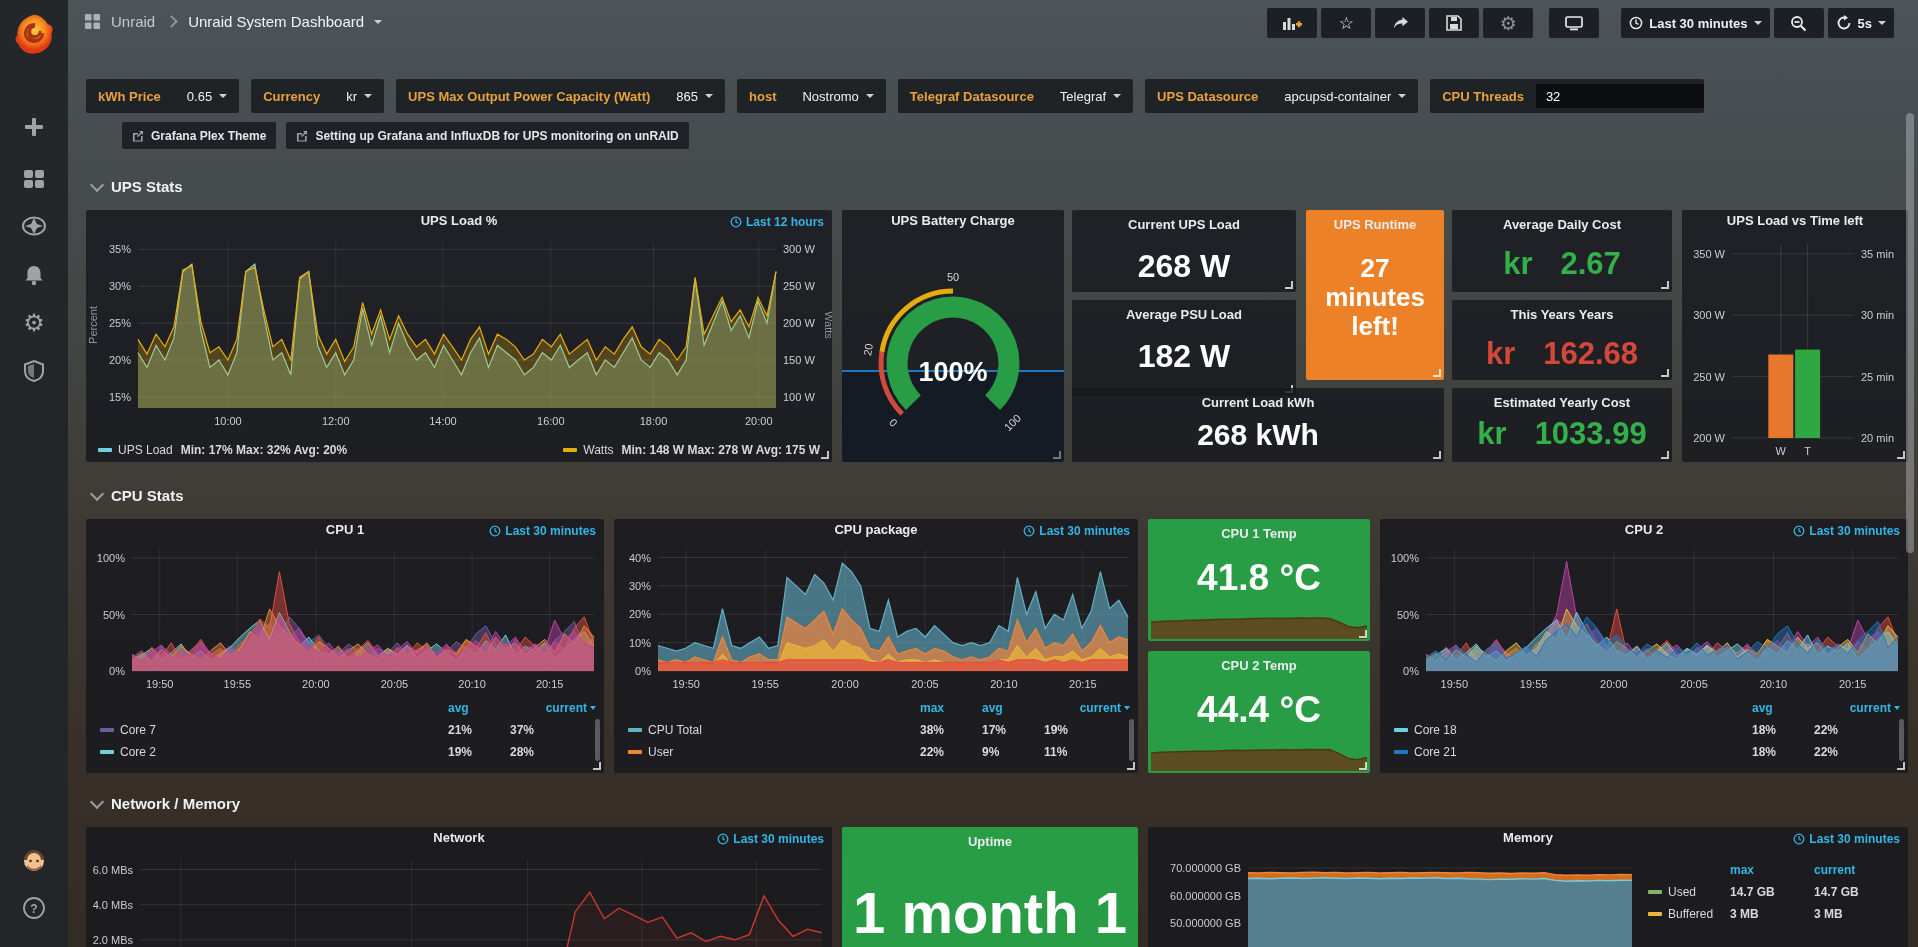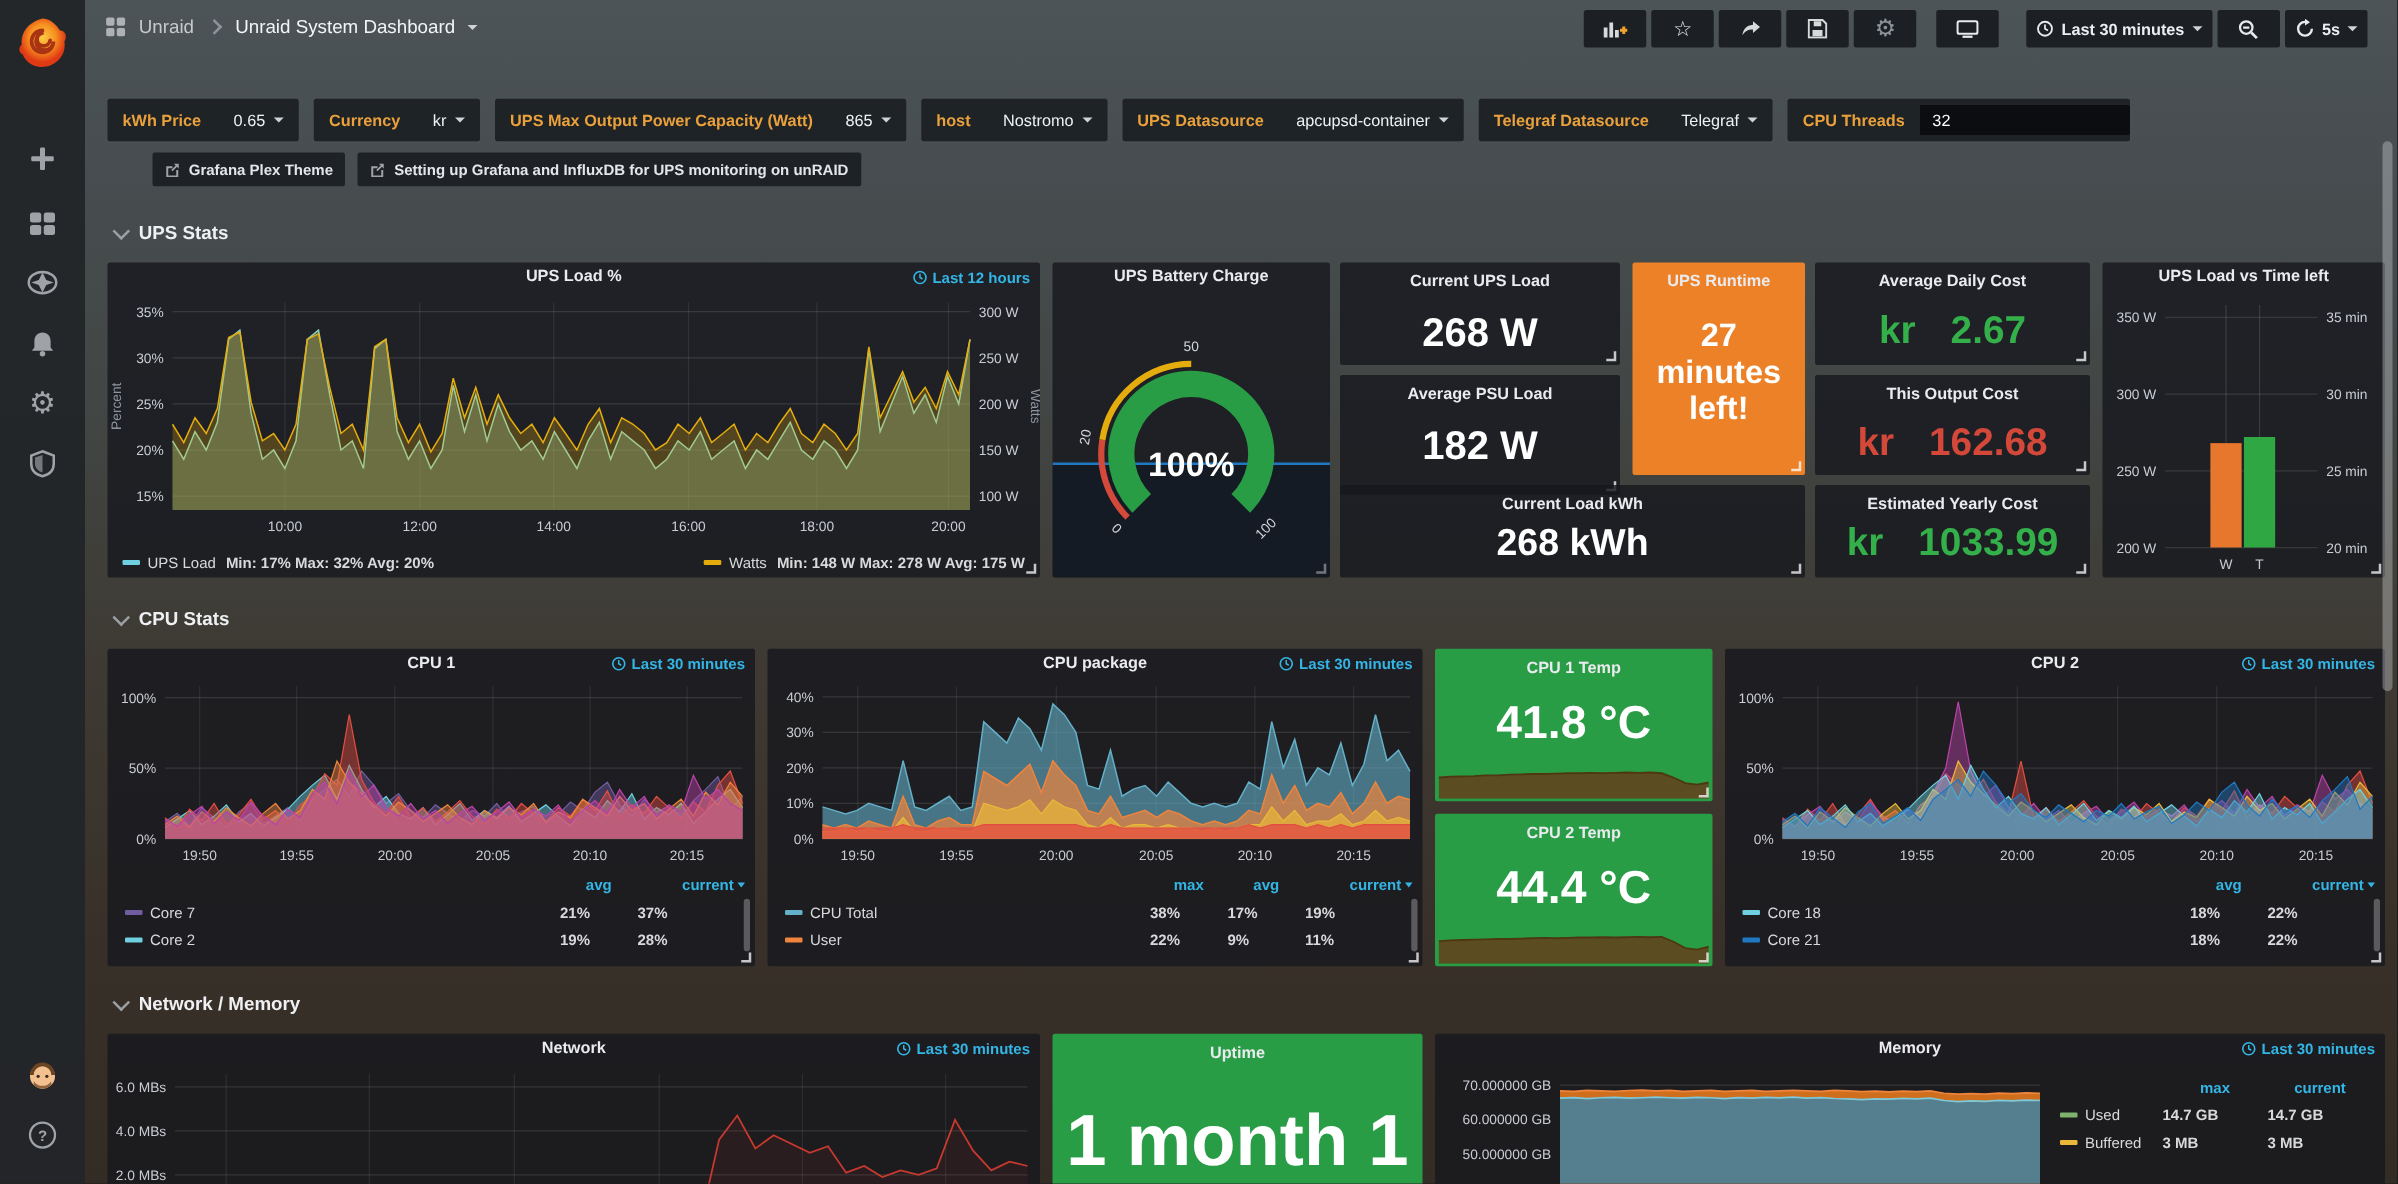--- a/index.html
+++ b/index.html
@@ -49,21 +49,21 @@
   .uleg{position:absolute;left:12px;right:12px;bottom:5px;display:flex;justify-content:space-between;font-size:12px;color:#d8d9da;}
   .ulitem{display:flex;align-items:center;cursor:pointer;white-space:nowrap;}
   .sw{display:inline-block;width:14px;height:4px;border-radius:1px;margin-right:6px;}
   .lname{margin-right:8px;}
   .lstats{font-weight:bold;}
   .lgrid{position:absolute;left:14px;right:8px;font-size:12px;color:#d8d9da;}
   .lrow{display:grid;align-items:center;height:22px;}
   .cols2{grid-template-columns:1fr 62px 86px;}
   .cols3{grid-template-columns:1fr 62px 62px 86px;}
   .colsm{grid-template-columns:1fr 84px 84px;}
-  .lh{color:#33b5e5;font-weight:bold;text-align:center;cursor:pointer;}
+  .lh{color:#33b5e5;font-weight:bold;text-align:left;cursor:pointer;}
   .lv{text-align:left;font-weight:bold;}
   .lnamecell{display:flex;align-items:center;cursor:pointer;}
   .curwrap{display:flex;align-items:center;justify-content:flex-end;gap:3px;}
   .car.small{border-left-width:3px;border-right-width:3px;border-top-width:4px;border-top-color:#33b5e5;}
   .lscroll{position:absolute;width:5px;height:42px;background:rgba(255,255,255,0.28);border-radius:3px;}
   
   .stitle{margin-top:7px;text-align:center;font-size:13px;font-weight:bold;color:#e9ebee;cursor:pointer;white-space:nowrap;}
   .sval{position:absolute;left:0;right:0;text-align:center;font-weight:bold;color:#fff;}
   .bigw{font-size:32px;top:38px;}
   .costval{display:flex;justify-content:center;gap:28px;font-size:31px;top:36px;}
@@ -245,30 +245,30 @@
         </span>
     </div>
     <div class="vpill">
       <span class="vlabel">host</span>
       <span class="vval">
           <span>Nostromo</span>
           <span class="car"></span>
         </span>
     </div>
     <div class="vpill">
+      <span class="vlabel">Telegraf Datasource</span>
+      <span class="vval">
+          <span>Telegraf</span>
+          <span class="car"></span>
+        </span>
+    </div>
+    <div class="vpill">
       <span class="vlabel">UPS Datasource</span>
       <span class="vval">
           <span>apcupsd-container</span>
-          <span class="car"></span>
-        </span>
-    </div>
-    <div class="vpill">
-      <span class="vlabel">Telegraf Datasource</span>
-      <span class="vval">
-          <span>Telegraf</span>
           <span class="car"></span>
         </span>
     </div>
     <div class="vpill inputpill">
       <span class="vlabel">CPU Threads</span>
       <input class="vin" value="32" style="">
     </div>
   </div>
 
   <div class="links">
@@ -394,21 +394,21 @@
   </div>
 
   <div class="panel" style="left:1452px;top:210px;width:220px;height:82px;">
     <div class="stitle">Average Daily Cost</div>
     <div class="sval costval" style="color: rgb(51, 176, 74);">
       <span>kr</span>
         <span>2.67</span>
     </div>
   </div>
   <div class="panel" style="left:1452px;top:300px;width:220px;height:80px;">
-    <div class="stitle">This Output Cost</div>
+    <div class="stitle">This Years Years</div>
     <div class="sval costval" style="color: rgb(212, 72, 58);">
       <span>kr</span>
         <span>162.68</span>
     </div>
   </div>
   <div class="panel" style="left:1452px;top:388px;width:220px;height:74px;">
     <div class="stitle">Estimated Yearly Cost</div>
     <div class="sval costval" style="top: 28px; color: rgb(51, 176, 74);">
       <span>kr</span>
         <span>1033.99</span>

